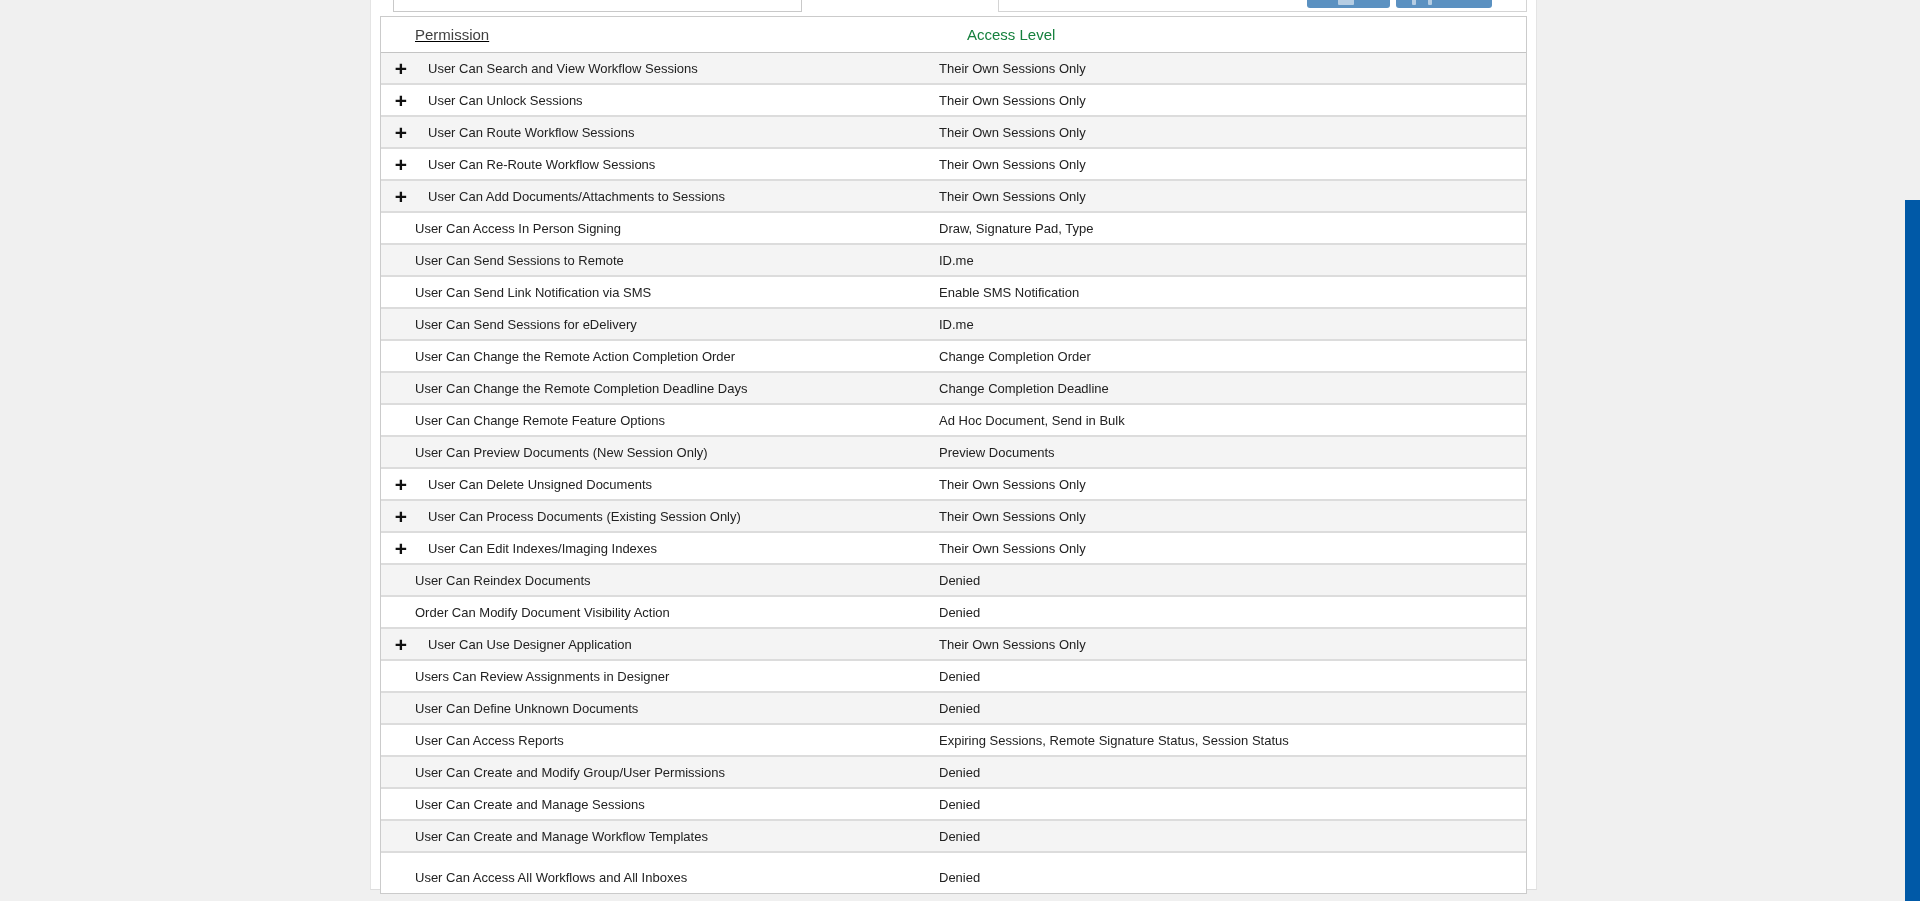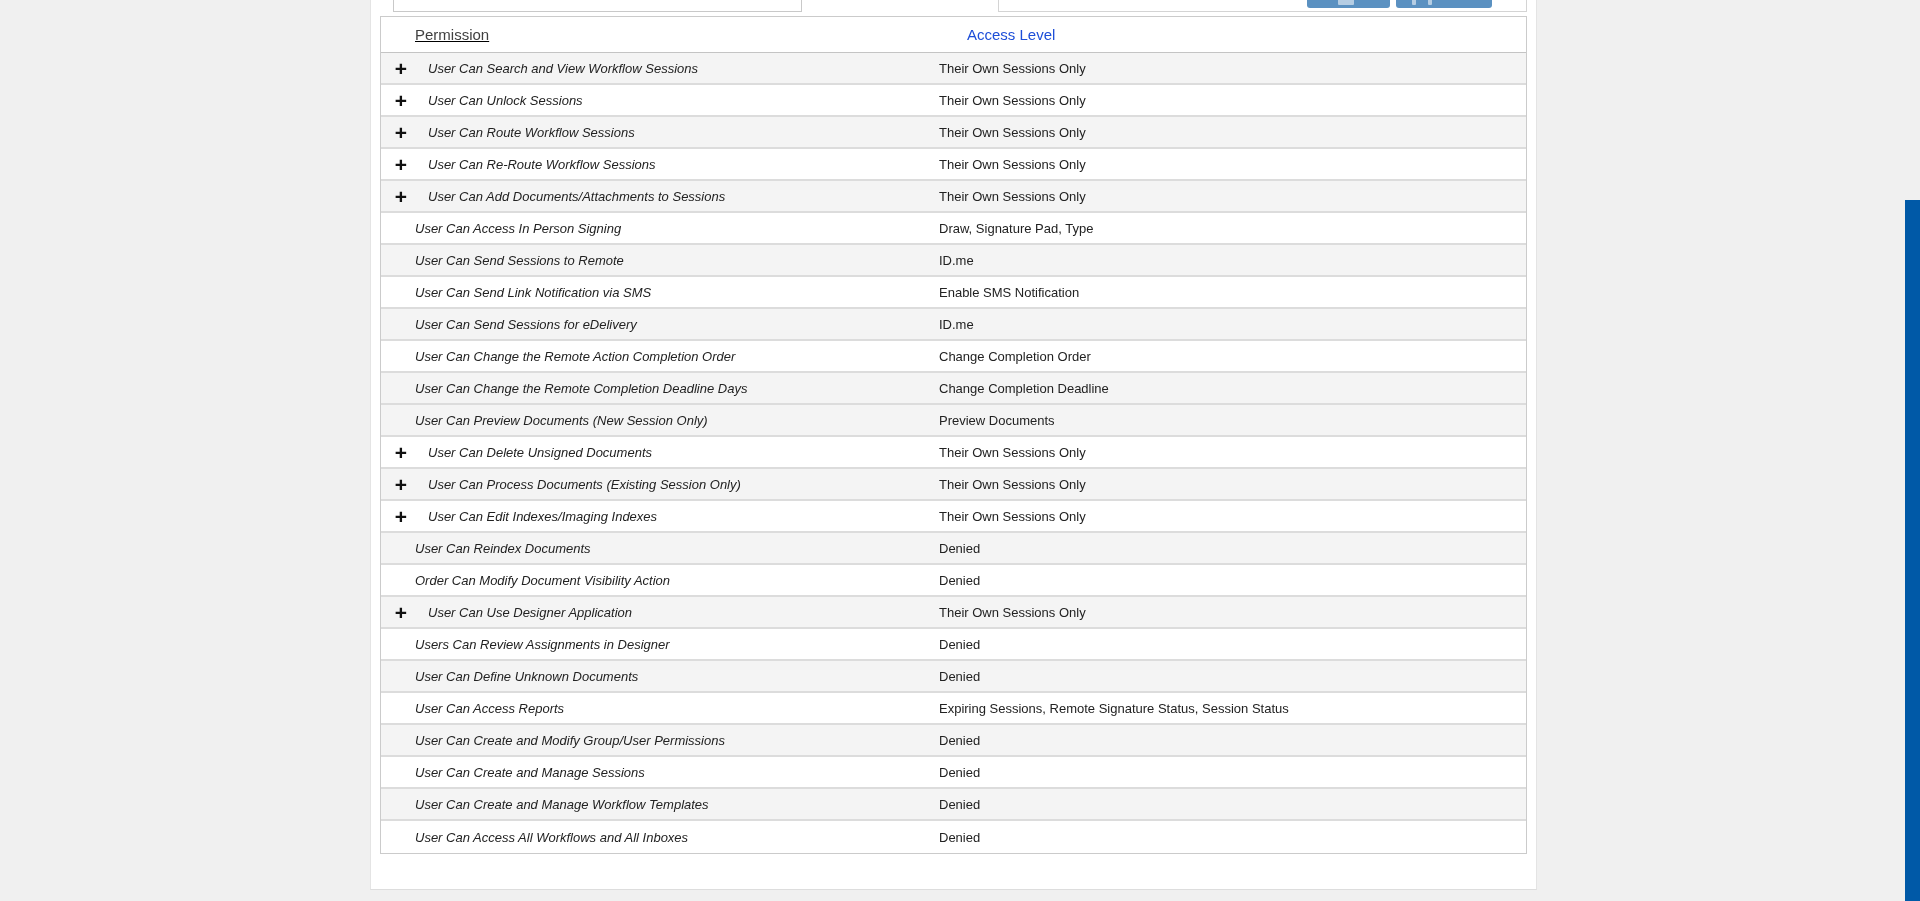--- a/index.html
+++ b/index.html
@@ -73,51 +73,50 @@
   }
   .th-permission {
     margin-left: 34px;
     font-size: 15px;
     color: #3f3f3f;
   }
   .th-access {
     position: absolute;
     left: 586px;
     font-size: 15px;
-    color: #1d4ed8;
+    color: #15803d;
   }
   .row {
     position: relative;
     height: 32px;
     display: flex;
     align-items: center;
     border-bottom: 2px solid #dcdcdc;
   }
-  .row:last-child { border-bottom: none; }
+  .row:last-child { border-bottom: none; margin-top: 8px; }
   .row.odd  { background: #f4f4f4; }
   .row.even { background: #ffffff; }
   .plus {
     position: absolute;
     left: 9px; top: 0;
     width: 22px; height: 30px;
     display: flex;
     align-items: center;
     justify-content: center;
     font-size: 21px;
     font-weight: 700;
     color: #111111;
     cursor: pointer;
     line-height: 1;
   }
   .perm {
     margin-left: 34px;
     font-size: 13px;
     color: #222222;
     white-space: nowrap;
-    font-style: italic;
   }
   .perm.indent { margin-left: 47px; }
   .access {
     position: absolute;
     left: 558px;
     font-size: 13px;
     color: #222222;
     white-space: nowrap;
   }
   .edge-strip {
@@ -192,20 +191,24 @@
         <span class="access">ID.me</span>
       </div>
       <div class="row even">
         <span class="perm">User Can Change the Remote Action Completion Order</span>
         <span class="access">Change Completion Order</span>
       </div>
       <div class="row odd">
         <span class="perm">User Can Change the Remote Completion Deadline Days</span>
         <span class="access">Change Completion Deadline</span>
       </div>
+      <div class="row even">
+        <span class="perm">User Can Change Remote Feature Options</span>
+        <span class="access">Ad Hoc Document, Send in Bulk</span>
+      </div>
       <div class="row odd">
         <span class="perm">User Can Preview Documents (New Session Only)</span>
         <span class="access">Preview Documents</span>
       </div>
       <div class="row even">
         <span class="plus">+</span>
         <span class="perm indent">User Can Delete Unsigned Documents</span>
         <span class="access">Their Own Sessions Only</span>
       </div>
       <div class="row odd">

